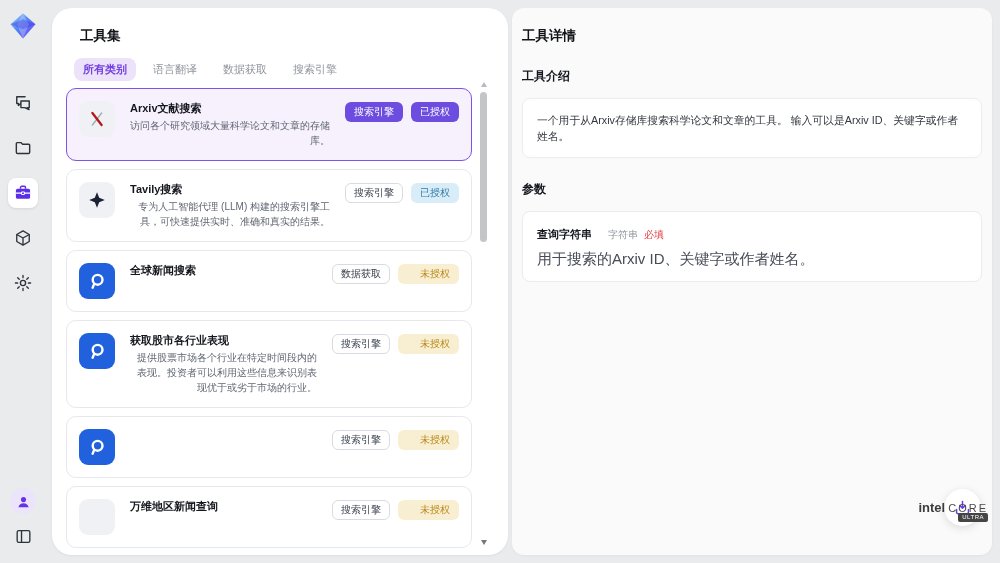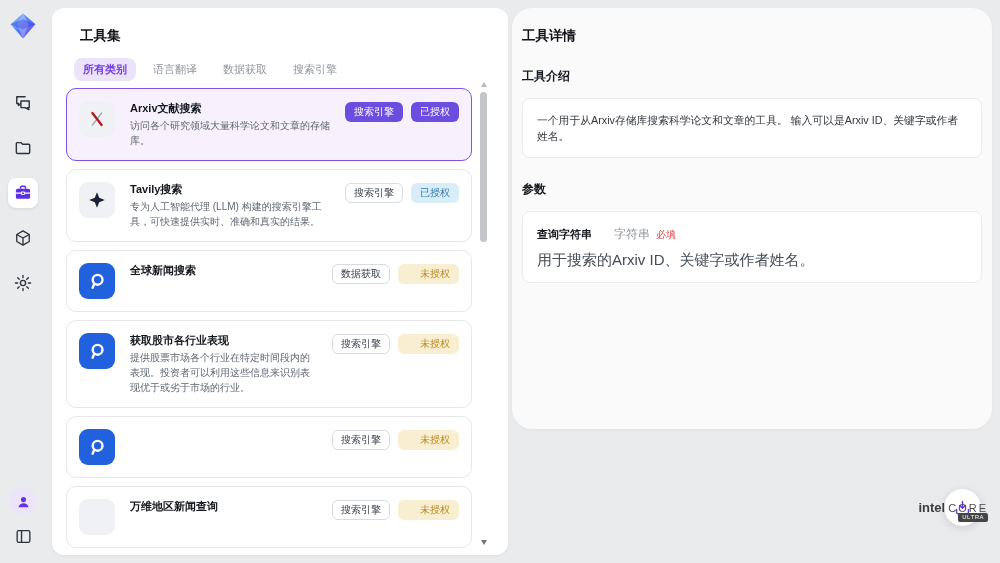--- a/index.html
+++ b/index.html
@@ -25,74 +25,74 @@
   .nav-item.active { background:#fff; box-shadow:0 1px 3px rgba(0,0,0,.10); }
   .sidebar-bottom { margin-top:auto; margin-bottom:14px; display:flex; flex-direction:column; gap:9px; align-items:center; }
   .avatar { width:26px; height:26px; border-radius:50%; background:#ece4fb; display:flex; align-items:center; justify-content:center; }
   .avatar svg { width:17px; height:17px; }
   .panel-toggle { width:26px; height:26px; display:flex; align-items:center; justify-content:center; }
   .panel-toggle svg { width:19px; height:19px; }
 
   
   .list-panel {
     position:absolute; left:52px; top:8px; width:456px; height:547px;
-    background:#fff; border-radius:12px; box-shadow:0 1px 3px rgba(0,0,0,.05);
+    background:#fff; border-radius:20px; box-shadow:0 1px 3px rgba(0,0,0,.05);
     overflow:hidden;
   }
   .list-title { font-size:13.5px; font-weight:bold; margin:19px 0 0 28px; color:#111318; }
   .tabs { display:flex; gap:8px; align-items:center; margin:13px 12px 0 22px; }
   .tab { font-size:11px; color:#8f949c; padding:4px 9px; border-radius:8px; cursor:pointer; white-space:nowrap; }
   .tab.active { background:#ece3fb; color:#7440e0; font-weight:bold; }
   .cards { position:absolute; left:14px; top:80px; width:406px; display:flex; flex-direction:column; gap:8px; }
   .tool-card {
     background:#fff; border:1px solid #e7e8ec; border-radius:10px;
     padding:12px 12px; display:flex; gap:15px; cursor:pointer;
   }
   .tool-card.selected { border:1.5px solid #7f52e8; background:#f7f1fd; }
   .tool-icon {
     flex:none; width:36px; height:36px; border-radius:9px; background:#f0f1f4;
     display:flex; align-items:center; justify-content:center;
   }
   .tool-icon.blue { background:#2161de; }
   .tool-icon svg { width:20px; height:20px; }
   .tool-body { flex:1; min-width:0; }
   .tool-name { font-size:11px; font-weight:bold; color:#14171d; line-height:14px; }
-  .tool-desc { font-size:10px; color:#5f6672; line-height:15px; margin-top:3px; }
+  .tool-desc { font-size:10px; color:#5f6672; line-height:15px; margin-top:3px;text-align:right; }
   .tool-badges { flex:none; margin-left:auto; display:flex; gap:8px; align-items:flex-start; padding-top:1px; }
   .badge { font-size:10px; line-height:12px; padding:3px 8px; border-radius:6px; white-space:nowrap; border:1px solid transparent; }
   .badge.b-outline { background:#fff; border-color:#d8dbe1; color:#3c4350; }
   .badge.b-purple  { background:#6d4ce0; color:#fff; }
   .badge.b-cyan    { background:#d9edf9; color:#2f7ca3; }
   .badge.b-amber   { background:#f8efd3; color:#bb8716;padding-left:21px; }
 
   
   .v-scrollbar { position:absolute; right:20px; top:74px; bottom:10px; width:8px; }
   .scroll-arrow-up, .scroll-arrow-down { position:absolute; left:1px; width:0; height:0;
     border-left:3.5px solid transparent; border-right:3.5px solid transparent; }
   .scroll-arrow-up { top:0; border-bottom:5px solid #b6babf; }
   .scroll-arrow-down { bottom:0; border-top:5px solid #74787e; }
   .scroll-thumb { position:absolute; left:0; top:10px; width:7px; height:150px; background:#c3c5c9; border-radius:4px; }
 
   
   .detail-panel {
-    position:absolute; left:512px; top:8px; width:480px; height:421px;
-    background:#fafafb; border-radius:20px; box-shadow:0 1px 3px rgba(0,0,0,.04);
+    position:absolute; left:512px; top:8px; width:480px; height:547px;
+    background:#fafafb; border-radius:12px; box-shadow:0 1px 3px rgba(0,0,0,.04);
   }
   .detail-title { font-size:13.5px; font-weight:bold; margin:19px 0 0 10px; color:#111318; }
   .section-label { font-size:12px; font-weight:bold; margin:23px 0 0 10px; color:#15181e; }
   .intro-box {
     margin:13px 10px 0 10px; background:#fff; border:1px solid #ebecef; border-radius:8px;
     padding:13px 14px; font-size:10.8px; color:#33373e; line-height:16px;
   }
   .param-box {
     margin:13px 10px 0 10px; background:#fff; border:1px solid #ebecef; border-radius:8px;
     padding:12px 14px;
   }
   .param-name { font-size:11px; font-weight:bold; color:#14171d; }
-  .param-type { font-size:12px; color:#8b9199; margin-left:22px; }
+  .param-type { font-size:10px; color:#8b9199; margin-left:16px; }
   .param-required { font-size:10px; color:#e0474d; margin-left:6px; }
   .param-desc { margin-top:8px; font-size:15px; color:#474d57; }
 
   
   .download-fab {
     position:absolute; right:19px; top:489px; width:37px; height:37px; border-radius:50%;
     background:#fff; box-shadow:0 2px 8px rgba(0,0,0,.13);
     display:flex; align-items:center; justify-content:center; cursor:pointer;
   }
   .download-fab svg { width:19px; height:19px; }

